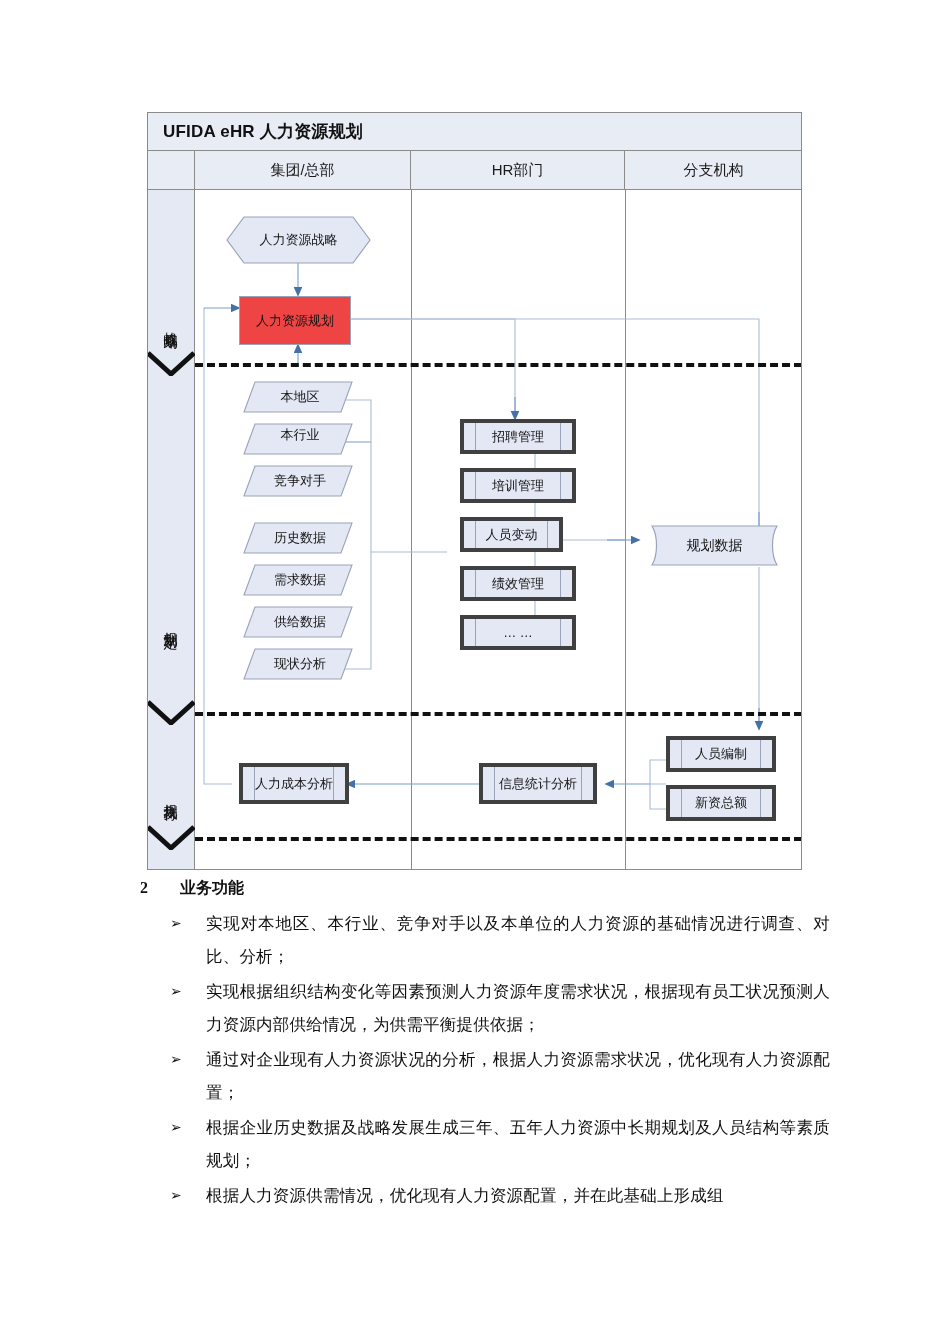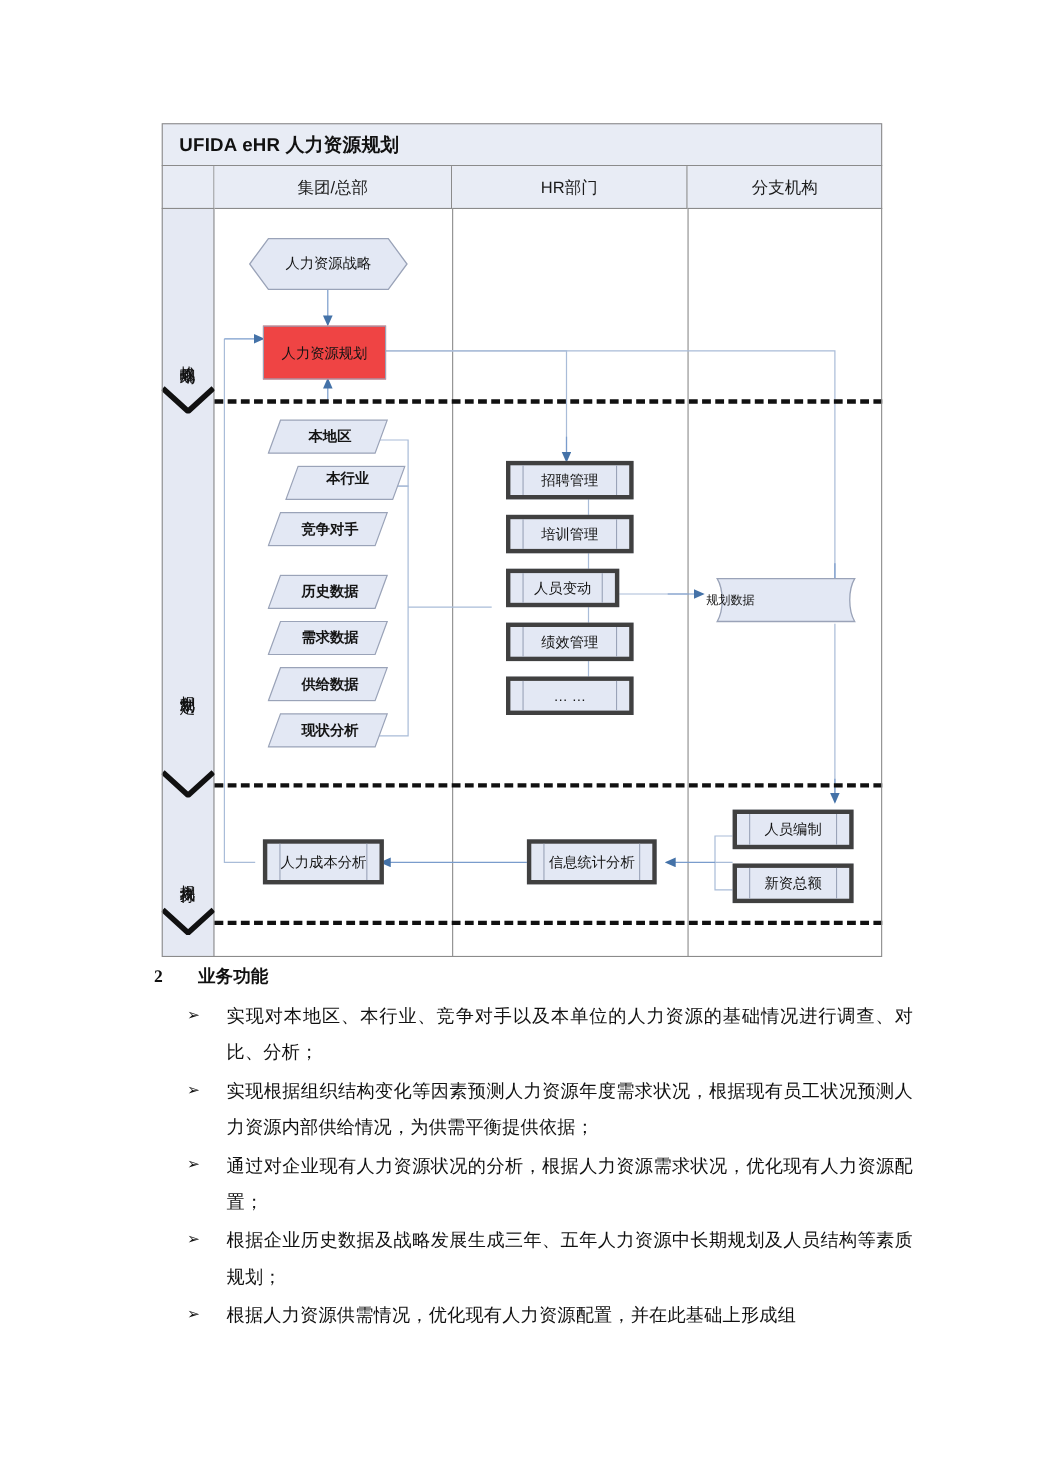--- a/index.html
+++ b/index.html
@@ -103,21 +103,21 @@
     display:flex; align-items:center; justify-content:center;
     font-size:13px; color:#141414; white-space:nowrap;
   }
   .hexnode svg{position:absolute; left:0; top:0;}
   .hexnode span{position:relative; z-index:2;}
 
   
   .para{
     position:absolute;
     display:flex; align-items:center; justify-content:center;
-    font-size:13px; color:#141414; white-space:nowrap;font-weight:bold;
+    font-size:13px; color:#141414; white-space:nowrap;
   }
   .para svg{position:absolute; left:0; top:0;}
   .para span{position:relative; z-index:2; padding-left:4px;}
 
   
   .predef{
     position:absolute;
     background:#e3e8f4;
     border:4px solid #404040;
     box-sizing:border-box;
@@ -127,22 +127,22 @@
   .predef::before,.predef::after{
     content:""; position:absolute; top:0; bottom:0; width:0;
     border-left:1px solid #9aa3b8;
   }
   .predef::before{ left:11px; }
   .predef::after{ right:11px; }
 
   
   .datashape{
     position:absolute;
-    display:flex; align-items:center; 
-    font-size:11px; color:#141414; white-space:nowrap;
+    display:flex; align-items:center; justify-content:center;
+    font-size:14px; color:#141414; white-space:nowrap;
   }
   .datashape svg{position:absolute; left:0; top:0;}
   .datashape span{position:relative; z-index:2;}
 
   
   #conn{ position:absolute; left:0; top:0; width:655px; height:758px; pointer-events:none;}
 
   
   #body-text{
     position:absolute; left:0; top:878px; width:950px;
@@ -263,21 +263,21 @@
   <div class="node" style="left:92px; top:184px; width:112px; height:49px;">
     <span>人力资源规划</span>
   </div>
 
   <div class="para" style="left:96px; top:269px; width:110px; height:32px;">
     <svg width="110" height="32" viewBox="0 0 110 32">
         <polygon points="12,1 109,1 98,31 1,31" fill="#e3e8f4" stroke="#9aa3b8" stroke-width="1.1"></polygon>
       </svg>
     <span>本地区</span>
   </div>
-  <div class="para" style="left:112px; top:311px; width:110px; height:23px;">
+  <div class="para" style="left:96px; top:311px; width:110px; height:23px;">
     <svg width="110" height="32" viewBox="0 0 110 32">
         <polygon points="12,1 109,1 98,31 1,31" fill="#e3e8f4" stroke="#9aa3b8" stroke-width="1.1"></polygon>
       </svg>
     <span>本行业</span>
   </div>
   <div class="para" style="left:96px; top:353px; width:110px; height:32px;align-items:center;">
     <svg width="110" height="32" viewBox="0 0 110 32">
         <polygon points="12,1 109,1 98,31 1,31" fill="#e3e8f4" stroke="#9aa3b8" stroke-width="1.1"></polygon>
       </svg>
     <span>竞争对手</span>

